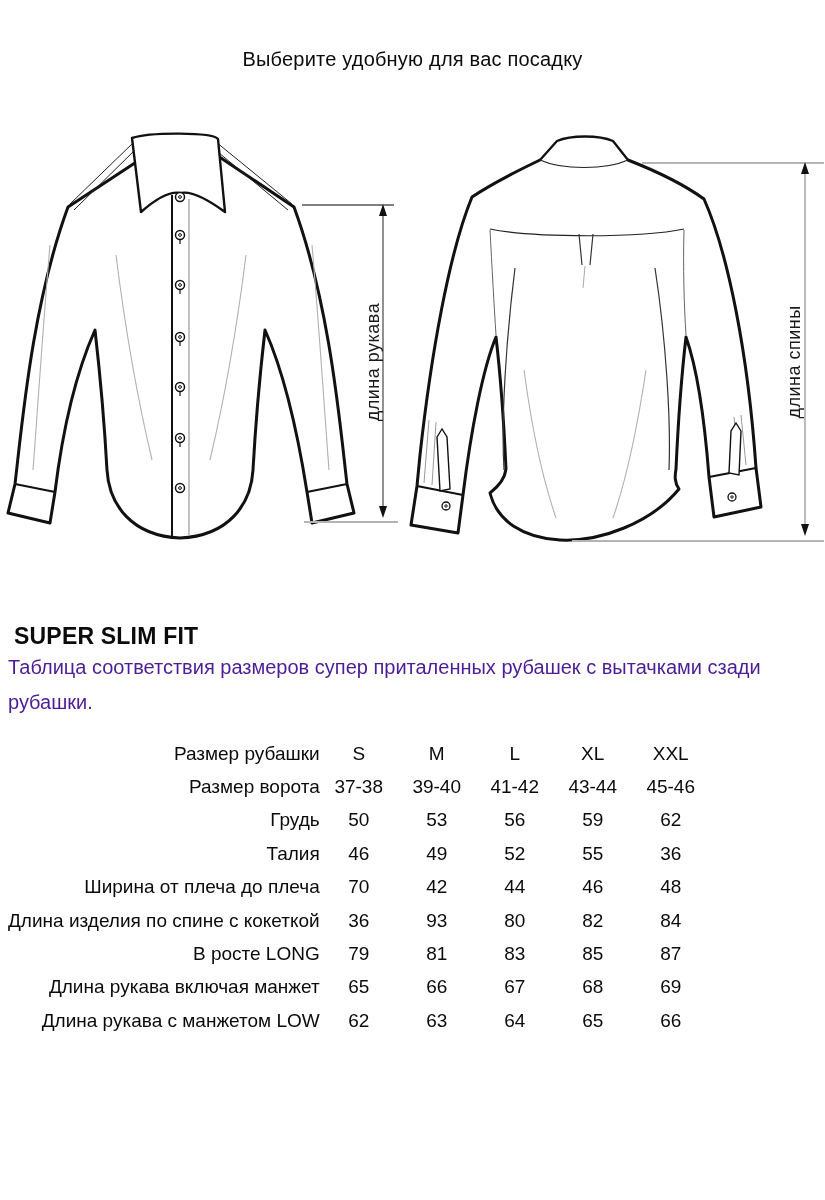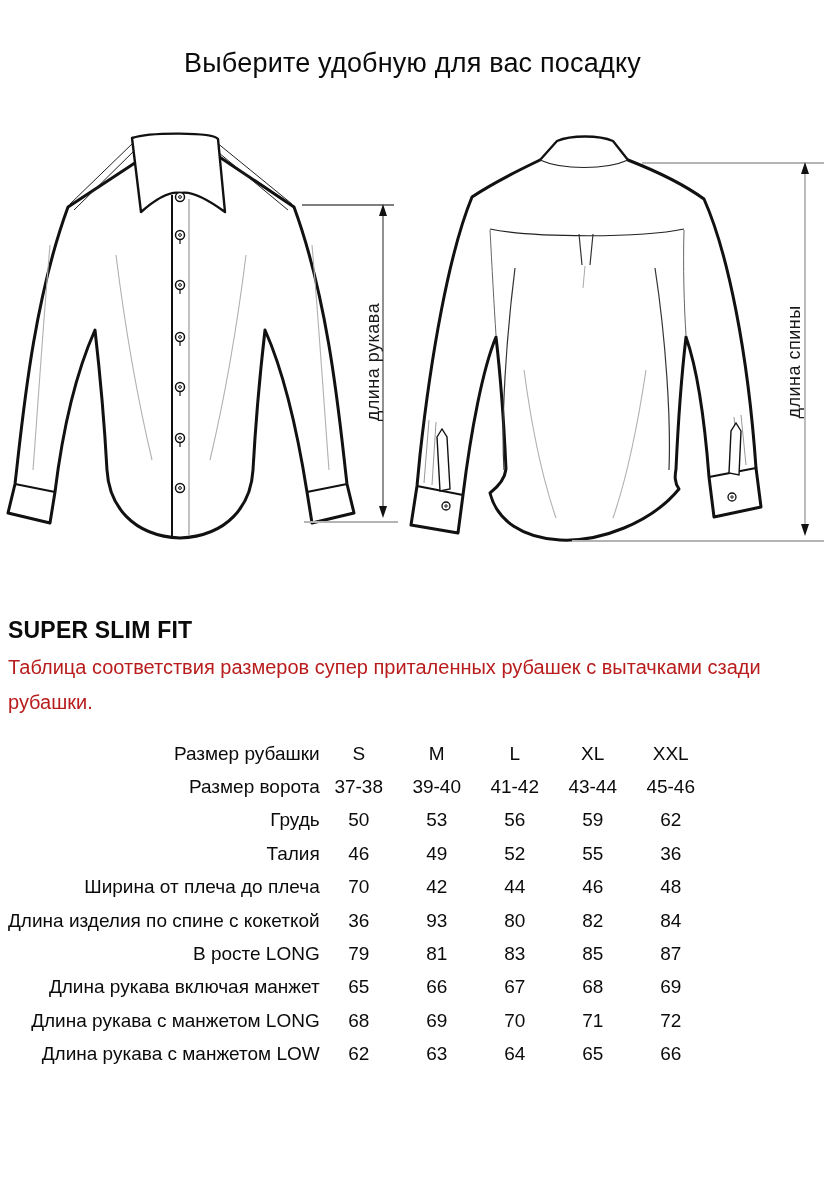--- a/index.html
+++ b/index.html
@@ -1,24 +1,24 @@
 <!DOCTYPE html>
 <html><head>
 <meta charset="utf-8">
 <style>
   html,body{margin:0;padding:0;background:#fff;}
   body{width:825px;height:1200px;font-family:"Liberation Sans",sans-serif;color:#000;position:relative;overflow:hidden;}
   .page{position:relative;width:825px;height:1200px;background:#fff;}
   .title{position:absolute;top:48px;left:0;width:825px;margin:0;text-align:center;
-         font-size:27px;font-weight:400;letter-spacing:.2px;color:#0b0b0b;}
+         font-size:20px;font-weight:400;letter-spacing:.2px;color:#0b0b0b;}
   .diagram{position:absolute;top:125px;left:0;}
-  .fit-heading{position:absolute;top:617px;left:8px;margin:0;font-size:23px;font-weight:700;
+  .fit-heading{position:absolute;top:617px;left:8px;margin:6px;font-size:23px;font-weight:700;
                letter-spacing:.2px;color:#0b0b0b;}
   .fit-desc{position:absolute;top:650px;left:8px;width:798px;margin:0;font-size:20px;
-            line-height:35px;color:#b91c1c;}
+            line-height:35px;color:#4c1d95;}
   table.size{position:absolute;top:737px;left:8px;border-collapse:collapse;table-layout:fixed;}
   table.size td{font-size:19px;height:33.4px;padding:0;vertical-align:middle;color:#0b0b0b;}
   td.lbl{width:270px;text-align:right;white-space:nowrap;}
   td.val{width:78px;text-align:center;}
 </style>
 </head>
 <body>
 
 <div class="page">
 
@@ -209,28 +209,20 @@
         </tr>
         <tr>
           <td class="lbl">Длина рукава включая манжет</td>
           <td class="val">65</td>
           <td class="val">66</td>
           <td class="val">67</td>
           <td class="val">68</td>
           <td class="val">69</td>
         </tr>
         <tr>
-          <td class="lbl">Длина рукава с манжетом LONG</td>
-          <td class="val">68</td>
-          <td class="val">69</td>
-          <td class="val">70</td>
-          <td class="val">71</td>
-          <td class="val">72</td>
-        </tr>
-        <tr>
           <td class="lbl">Длина рукава с манжетом LOW</td>
           <td class="val">62</td>
           <td class="val">63</td>
           <td class="val">64</td>
           <td class="val">65</td>
           <td class="val">66</td>
         </tr>
       </tbody>
   </table>
 

